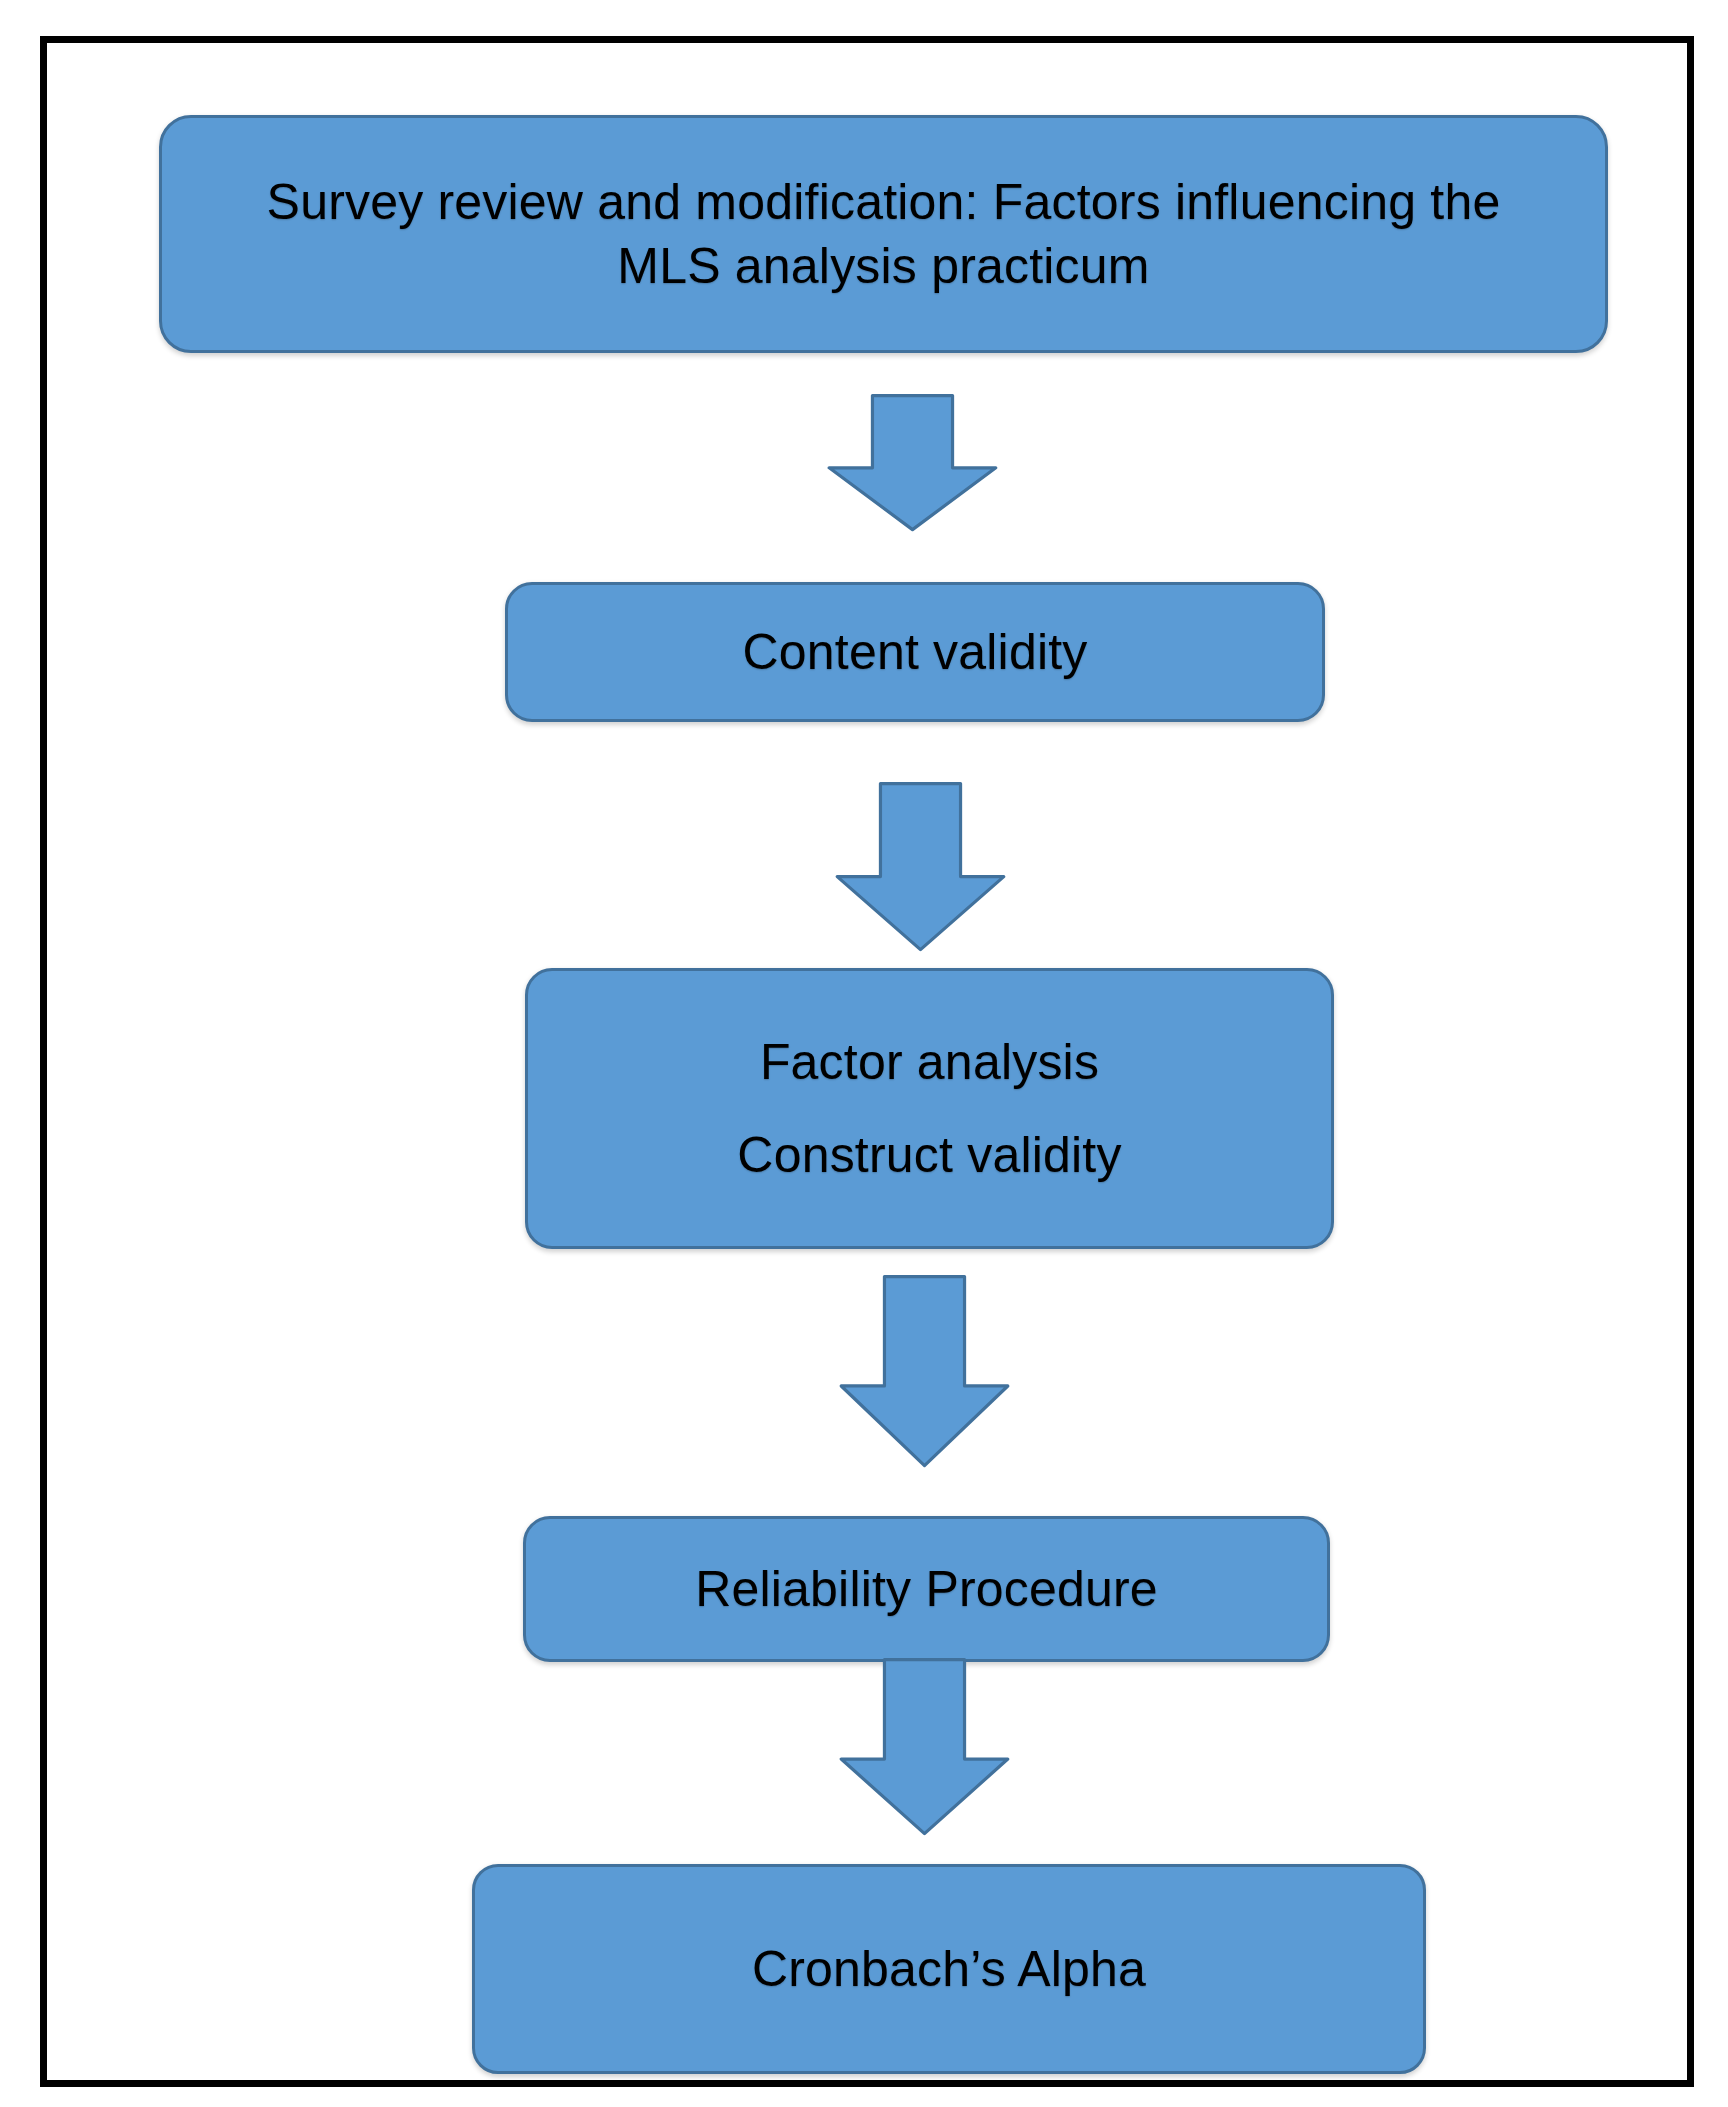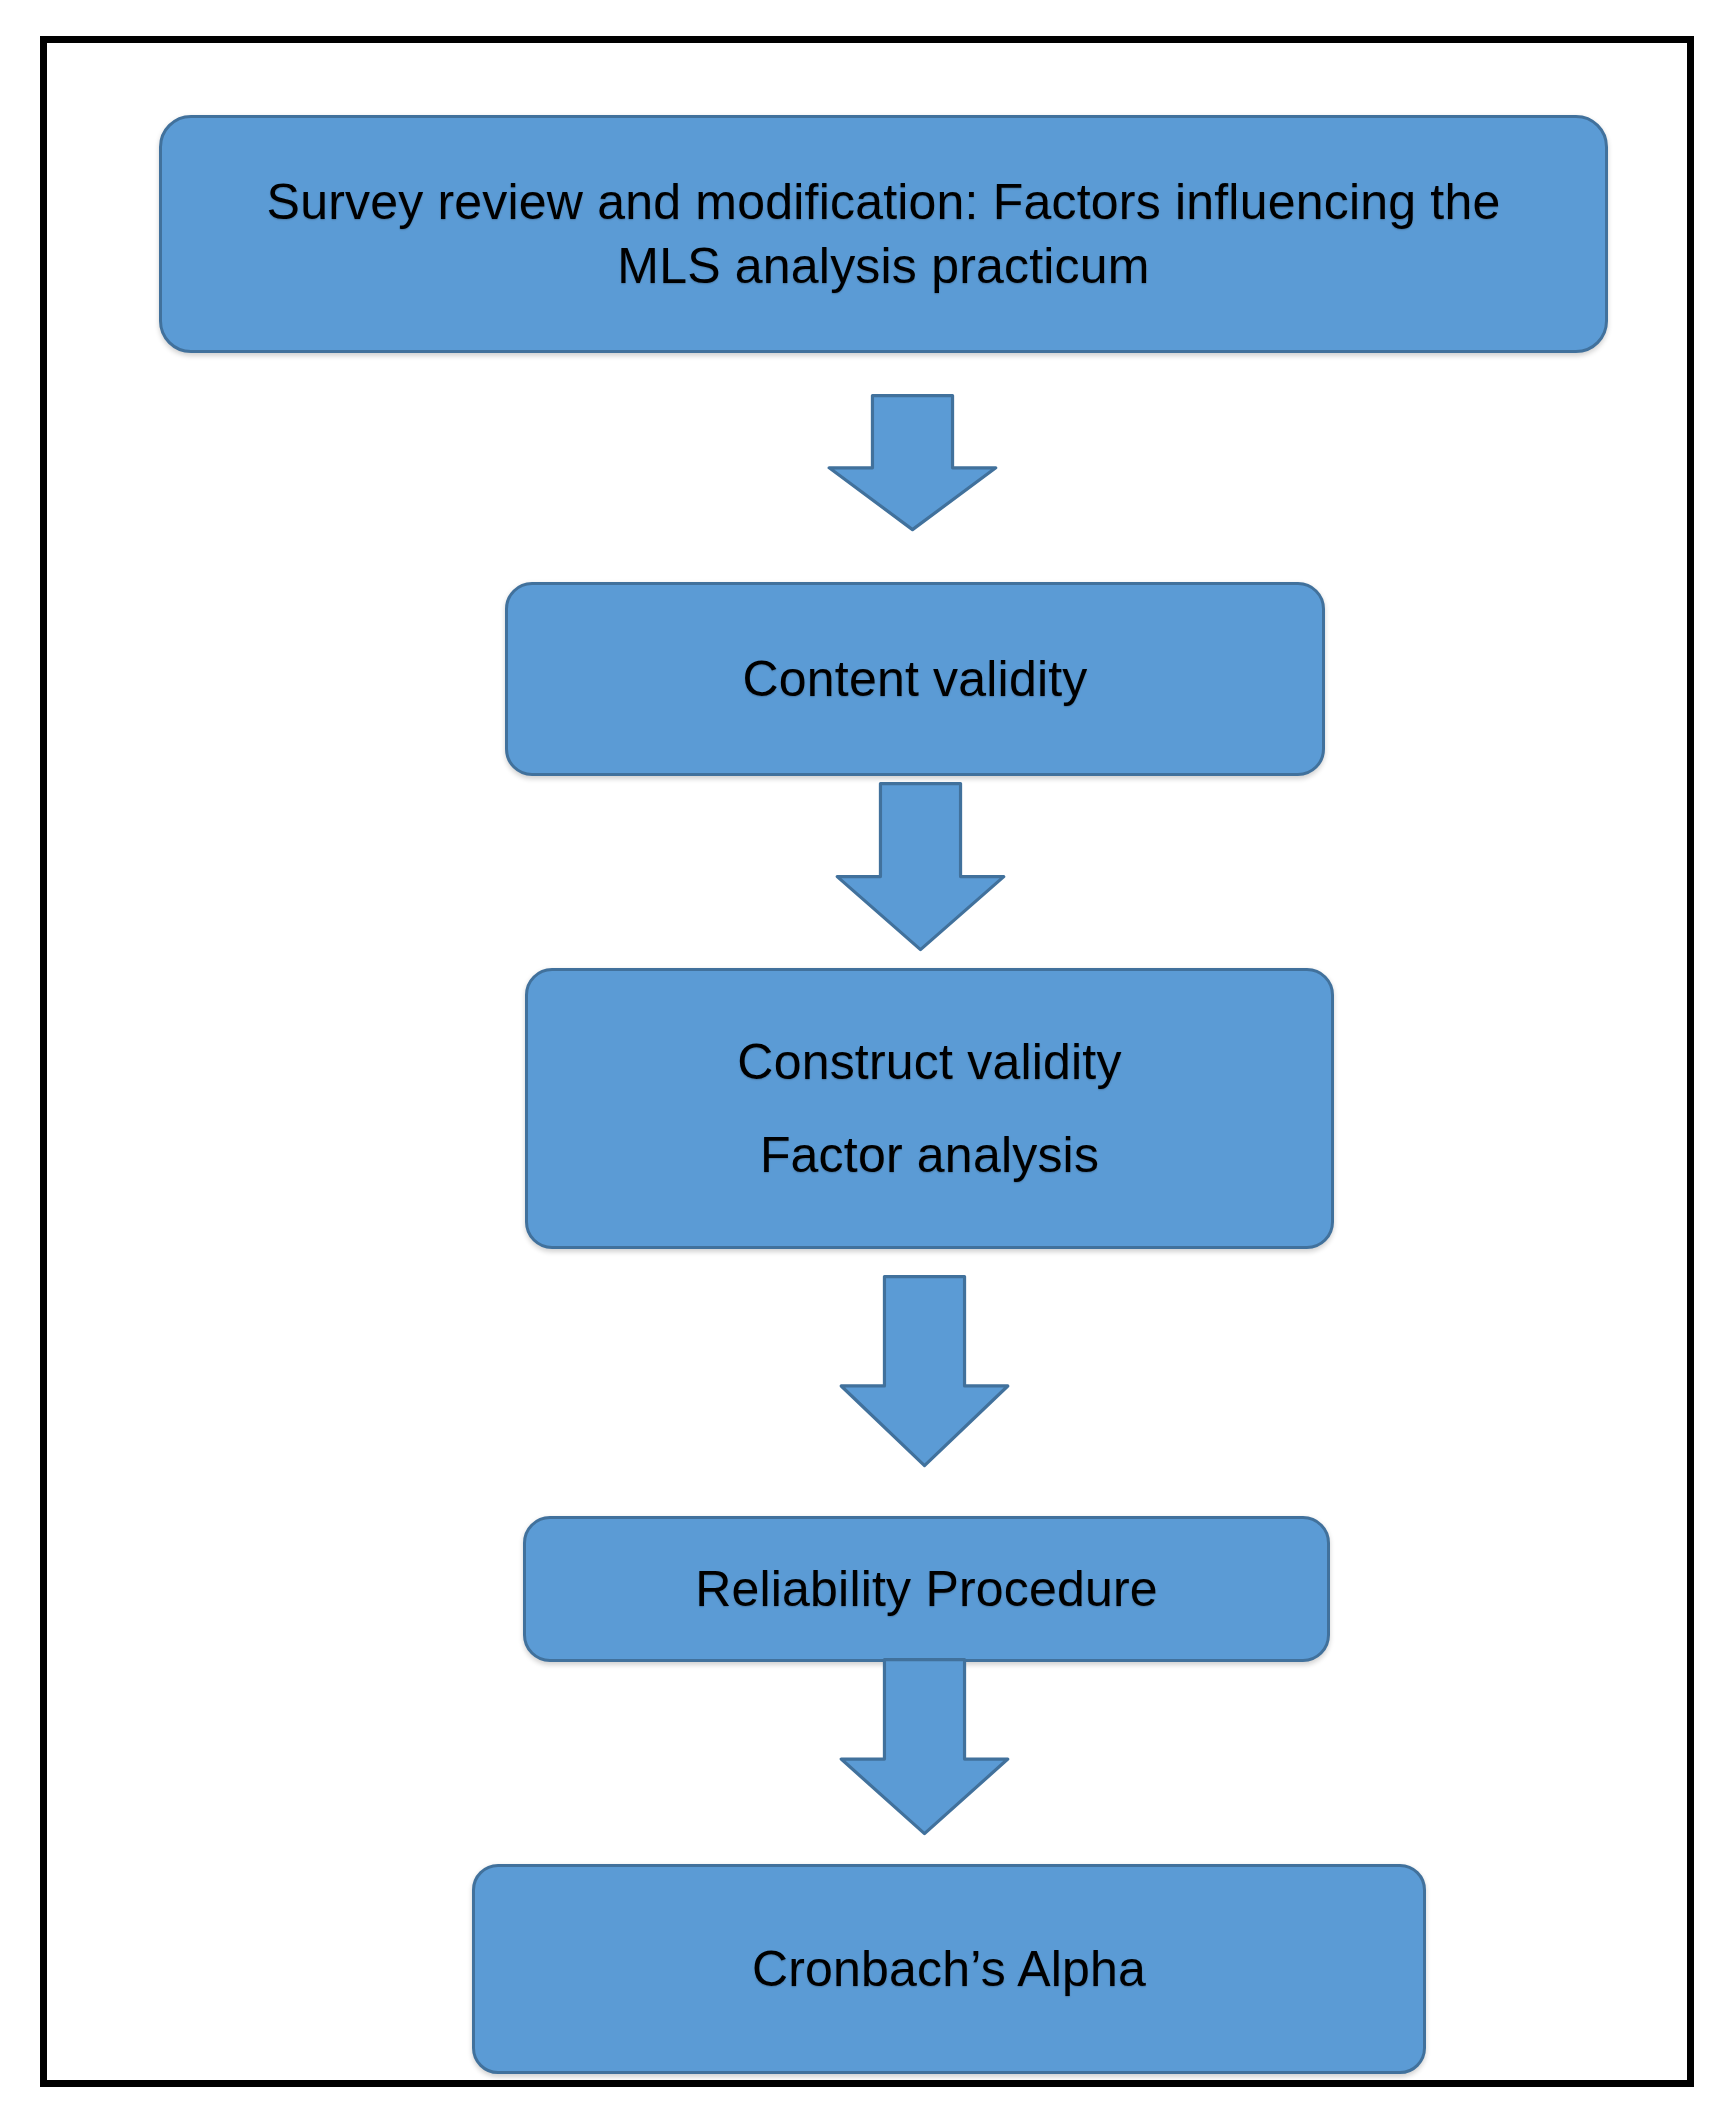--- a/index.html
+++ b/index.html
@@ -46,21 +46,21 @@
     text-shadow: 0 0.8px 1.6px rgba(0,0,0,0.22);
     -webkit-font-smoothing: antialiased;
   }
   .node .line {
     display: block;
     width: 92%;
   }
 
   
   #node-survey   { left: 112px; top: 72px;   width: 1449px; height: 238px; font-size: 50px; line-height: 1.28; border-radius: 32px; }
-  #node-content  { left: 458px; top: 539px;  width: 820px; height: 194px; font-size: 50px; }
+  #node-content  { left: 458px; top: 539px;  width: 820px; height: 140px; font-size: 50px; }
   #node-construct{ left: 478px; top: 925px; width: 809px; height: 281px; font-size: 50px; }
   #node-construct .line { margin: 17.7px 0; }
   #node-reliab   { left: 476px; top: 1455px; width: 807px; height: 146px; font-size: 50px; margin-top: 18px; }
   #node-cronbach { left: 425px; top: 1821px; width: 954px; height: 210px; font-size: 50px; border-radius: 26px; }
 
   
   .arrow {
     position: absolute;
   }
   .arrow svg { display: block; width: 100%; height: 100%; }
@@ -91,22 +91,22 @@
       <span class="line">Content validity</span>
     </div>
 
     <div class="arrow" id="arrow-2">
       <svg viewBox="0 0 216 212" preserveAspectRatio="none" aria-hidden="true">
         <polygon points="58,2 158,2 158,118 212,118 108,209 4,118 58,118" fill="#5B9BD5" stroke="#41719C" stroke-width="4" stroke-linejoin="round"></polygon>
       </svg>
     </div>
 
     <div class="node" id="node-construct">
+      <span class="line">Factor analysis</span>
       <span class="line">Construct validity</span>
-      <span class="line">Factor analysis</span>
     </div>
 
     <div class="arrow" id="arrow-3">
       <svg viewBox="0 0 216 240" preserveAspectRatio="none" aria-hidden="true">
         <polygon points="58,2 158,2 158,138 212,138 108,237 4,138 58,138" fill="#5B9BD5" stroke="#41719C" stroke-width="4" stroke-linejoin="round"></polygon>
       </svg>
     </div>
 
     <div class="node" id="node-reliab">
       <span class="line">Reliability Procedure</span>

